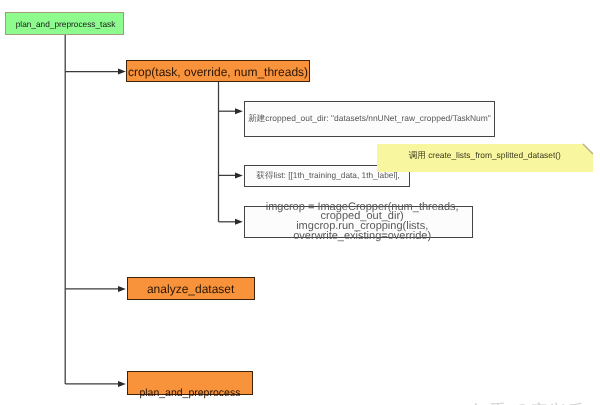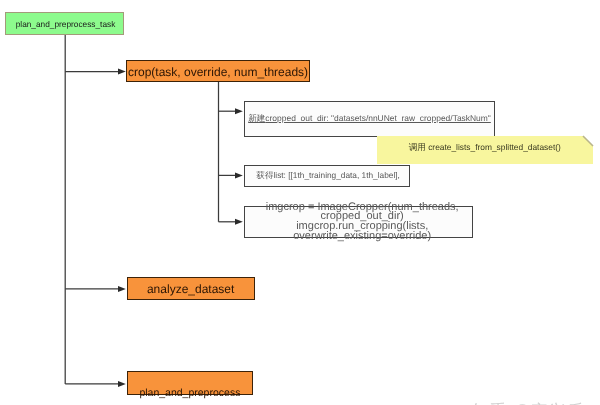--- a/index.html
+++ b/index.html
@@ -8,21 +8,21 @@
        -webkit-font-smoothing:antialiased;
        text-rendering:geometricPrecision;}
   #canvas{position:relative;width:600px;height:405px;will-change:transform;}
 
   .node{position:absolute;box-sizing:border-box;display:flex;align-items:center;
         justify-content:center;text-align:center;}
 
   .green{background:#8DFB8D;border:1px solid #A39A7A;color:#1a1a1a;font-size:8.3px;}
   .orange{background:#F8933B;border:1.4px solid #3c2208;color:#2a1505;}
   .white{background:#FCFCFC;border:1.5px solid #444444;color:#595959;font-size:8.5px;}
-  .note{background:#F8F69E;color:#3a3a20;font-size:8.5px;}
+  .note{background:#F8F69E;color:#3a3a20;font-size:8.5px;margin-top:8px;}
   .cjk{font-size:8.6px;}
 
   svg.lines{position:absolute;left:0;top:0;width:600px;height:405px;}
 
   .wm{position:absolute;color:#d2d2d2;font-size:17.5px;letter-spacing:0.3px;line-height:17px;white-space:nowrap;}
 </style>
 </head>
 <body>
 
 <div id="canvas">
@@ -49,21 +49,21 @@
   </svg>
 
   <div class="node green" style="left:5px;top:12px;width:119px;height:23px;padding-left:2px;">
     <span>plan_and_preprocess_task</span>
   </div>
 
   <div class="node orange" style="left:126.3px;top:60px;width:183.5px;height:22.4px;font-size:12px;padding-top:1px;">
     <span>crop(task, override, num_threads)</span>
   </div>
 
-  <div class="node white" style="left:243.7px;top:100.7px;width:251.6px;height:36px;font-size:8.45px;text-decoration:underline;">
+  <div class="node white" style="left:243.7px;top:100.7px;width:251.6px;height:36px;font-size:8.45px;">
     <span><span class="cjk">新建</span><span>cropped_out_dir: "datasets/nnUNet_raw_cropped/TaskNum"</span></span>
   </div>
 
   <div class="node white" style="left:243.6px;top:165px;width:166px;height:22px;flex-direction:row;line-height:9.2px;font-size:8.3px;padding-left:3px;">
     <span><span class="cjk">获得</span><span>list: [[1th_training_data, 1th_label],</span></span>
   </div>
 
   <div class="node white" style="left:243.7px;top:206px;width:229px;height:32px;flex-direction:column;line-height:9.6px;font-size:11px;padding-left:8px;">
     <span>imgcrop = ImageCropper(num_threads, cropped_out_dir)</span>
     <span>imgcrop.run_cropping(lists, overwrite_existing=override)</span>

